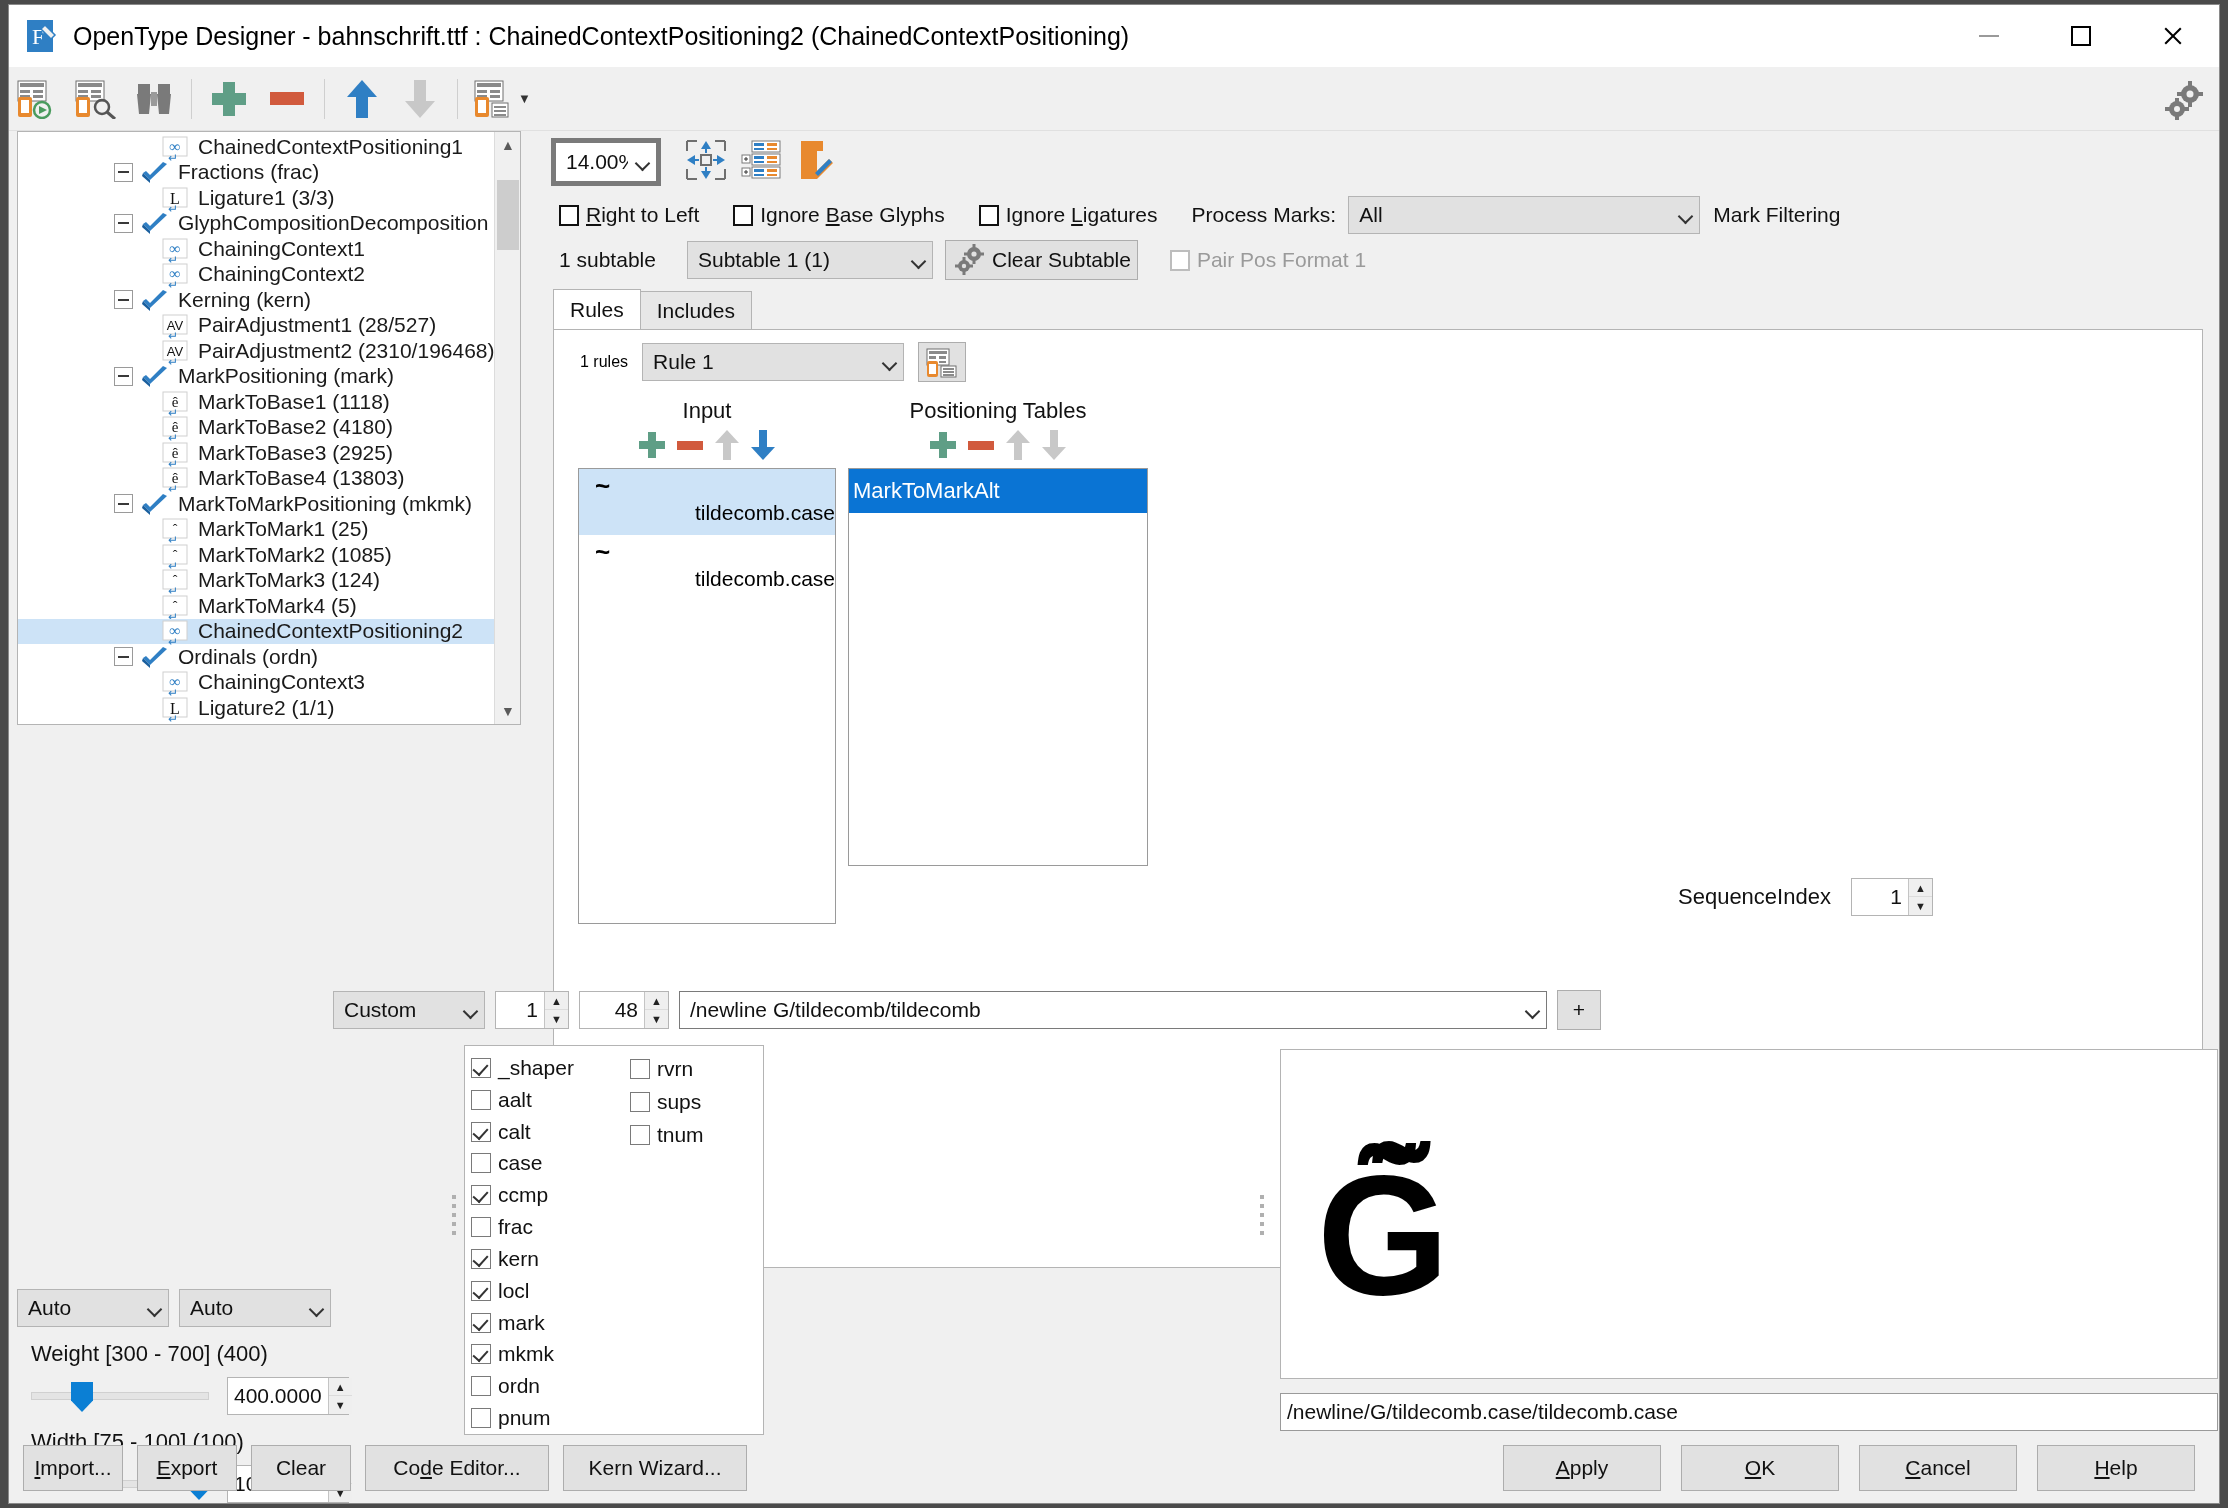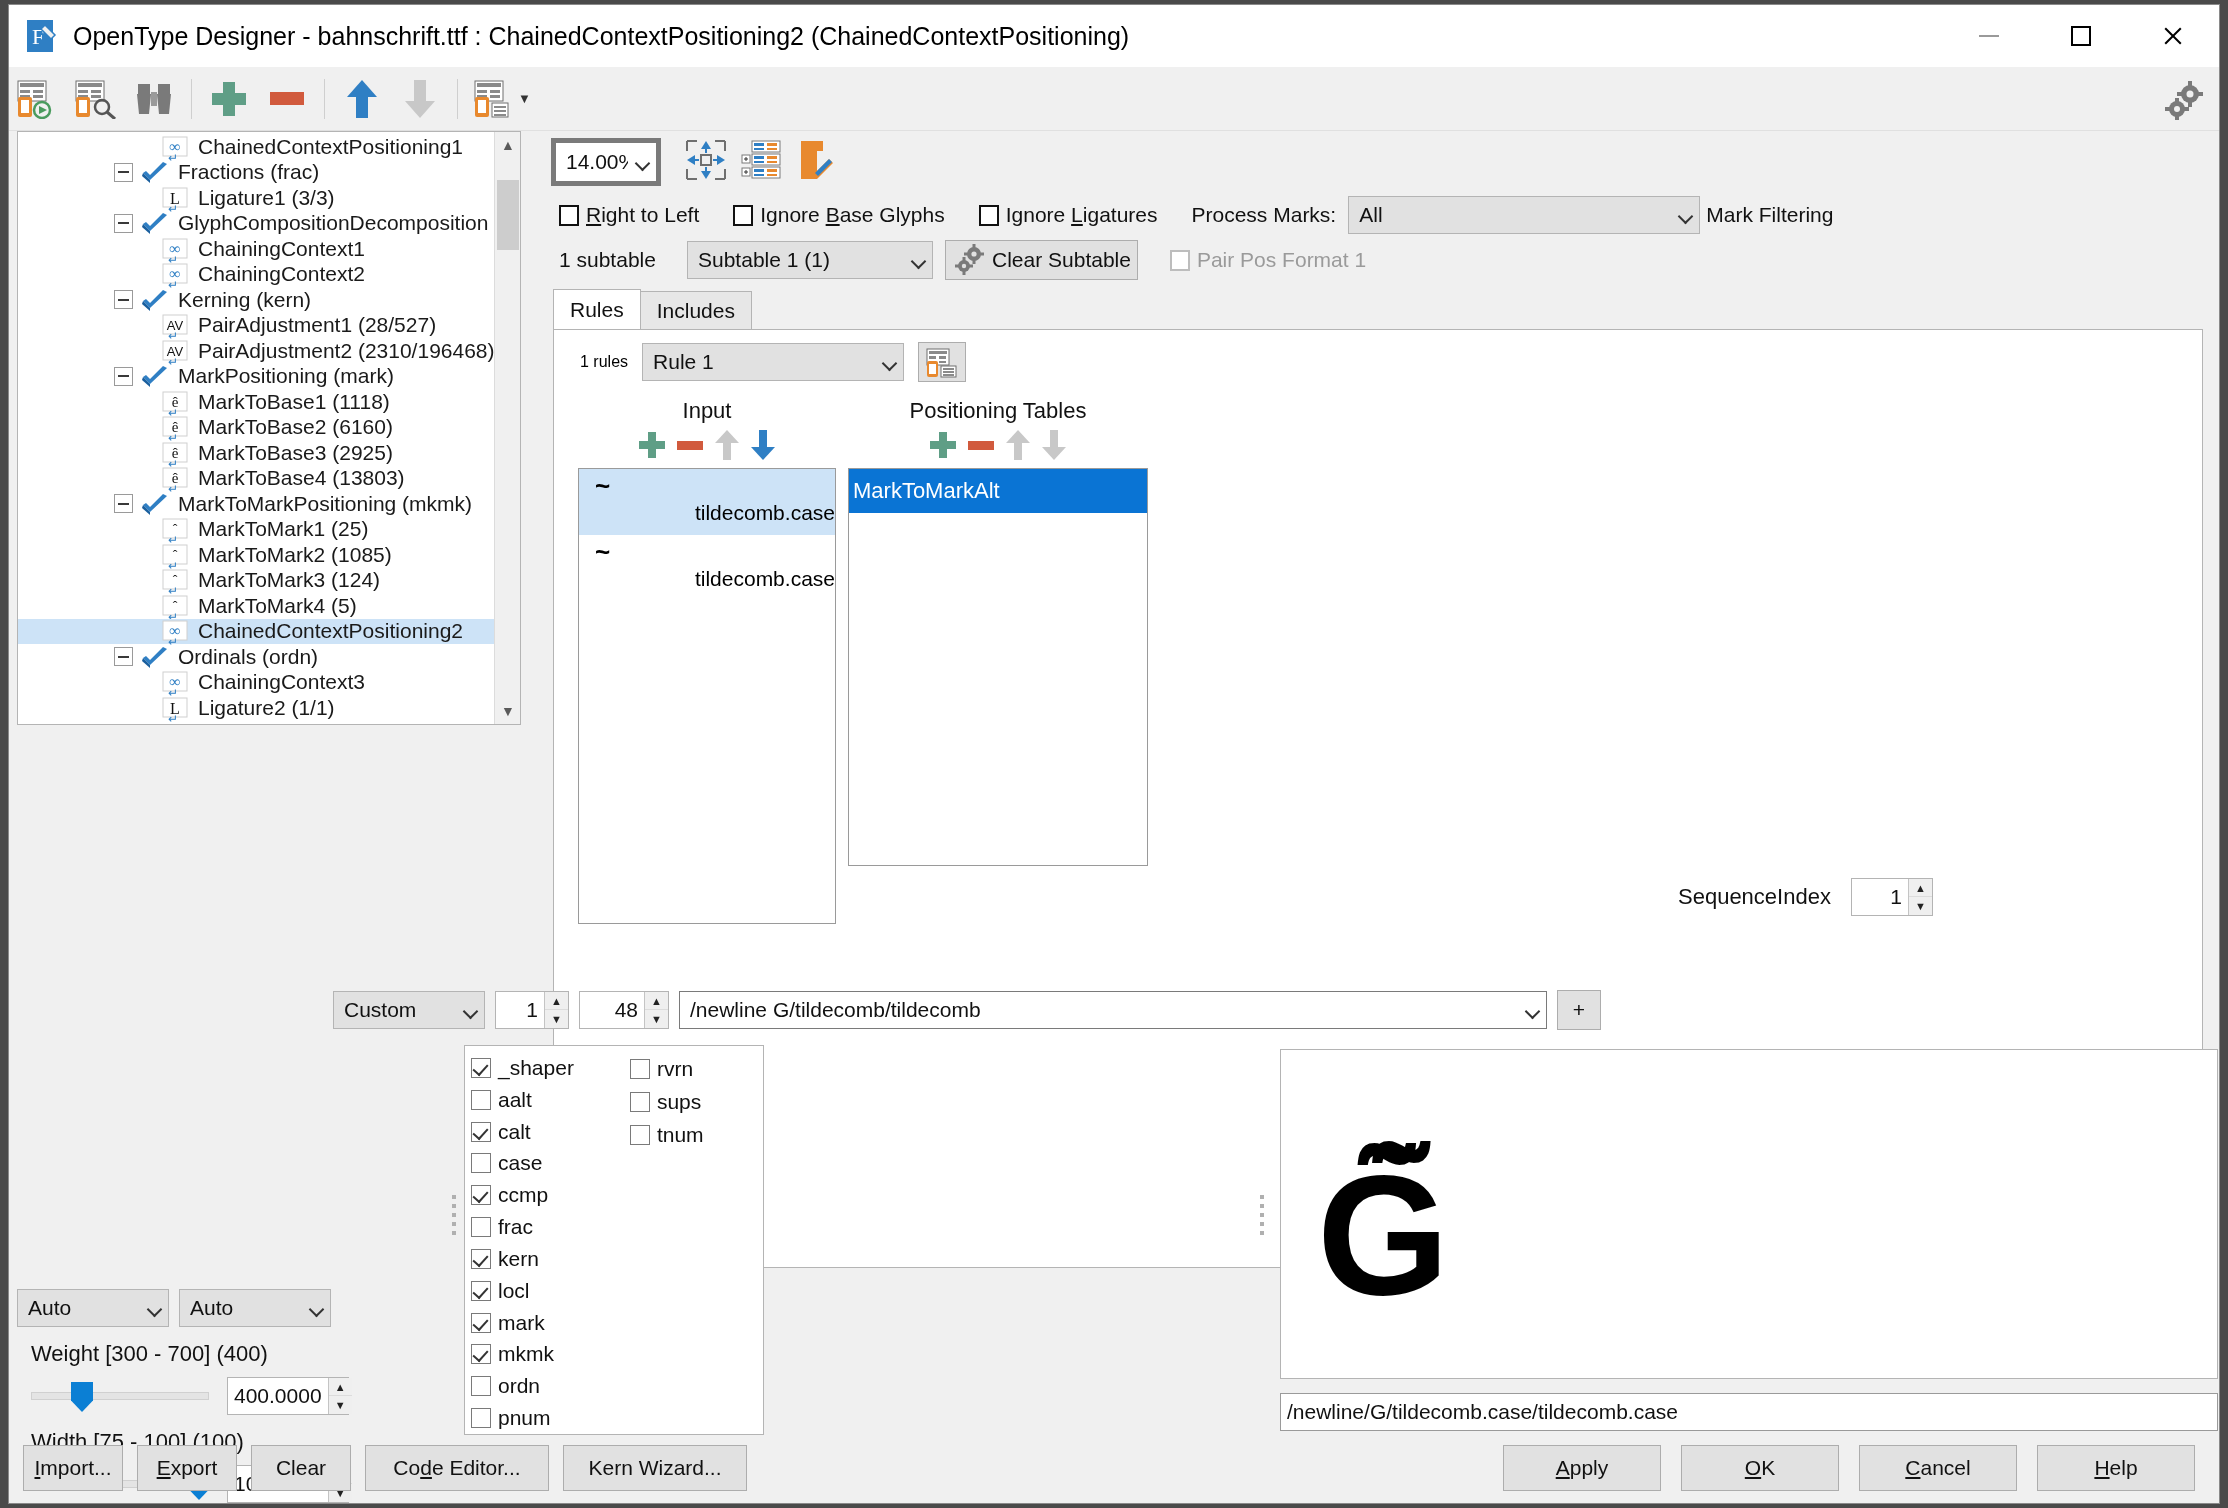--- a/index.html
+++ b/index.html
@@ -497,21 +497,21 @@
                 </svg></span>
               <span>MarkToBase1 (1118)</span>
             </div>
             <div class="tree-row">
               <span class="tw-spacer" style="width: 142px;"></span>
               <span class="ic"><svg width="30" height="26" viewBox="0 0 30 26">
                   <rect x="3" y="1" width="24" height="19" fill="#fff" stroke="#cfcfcf"></rect>
                   <text x="15" y="16" text-anchor="middle" font-family="Liberation Serif, serif" font-size="15" fill="#111">ê</text>
                   <text x="8" y="26" font-size="12" fill="#2f7fc4">↵</text>
                 </svg></span>
-              <span>MarkToBase2 (6160)</span>
+              <span>MarkToBase2 (4180)</span>
             </div>
             <div class="tree-row">
               <span class="tw-spacer" style="width: 142px;"></span>
               <span class="ic"><svg width="30" height="26" viewBox="0 0 30 26">
                   <rect x="3" y="1" width="24" height="19" fill="#fff" stroke="#cfcfcf"></rect>
                   <text x="15" y="16" text-anchor="middle" font-family="Liberation Serif, serif" font-size="15" fill="#111">ê</text>
                   <text x="8" y="26" font-size="12" fill="#2f7fc4">↵</text>
                 </svg></span>
               <span>MarkToBase3 (2925)</span>
             </div>
@@ -680,21 +680,21 @@
         </label>
         <label class="opt-cb">
           <span class="cb"></span>
           <span>Ignore <u>L</u>igatures</span>
         </label>
         <span style="margin-right:12px;">Process Marks:</span>
         <div class="combo" style="width:352px;">
           <span class="cv">All</span>
           <span class="chev"></span>
         </div>
-        <span style="margin-left:6px;white-space:nowrap;text-align:center;">Mark Filtering</span>
+        <span style="margin-left:13px;white-space:nowrap;text-align:center;">Mark Filtering</span>
       </div>
 
       <div class="sub-row">
         <span style="width:116px;">1 subtable</span>
         <div class="combo" style="width:246px;">
           <span class="cv">Subtable 1 (1)</span>
           <span class="chev"></span>
         </div>
         <div class="btn" style="padding:0 6px 0 0;">
           <svg width="34" height="34" viewBox="0 0 34 34" style="margin:0 6px;">

